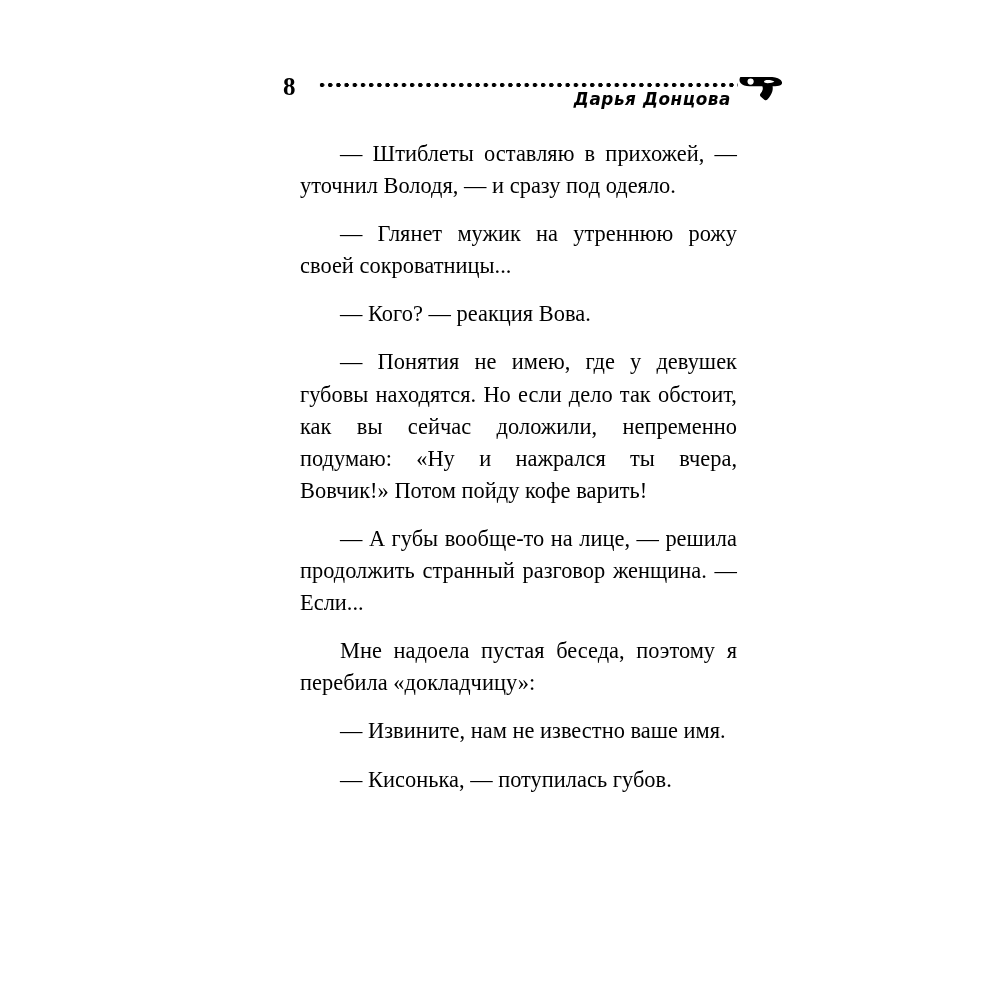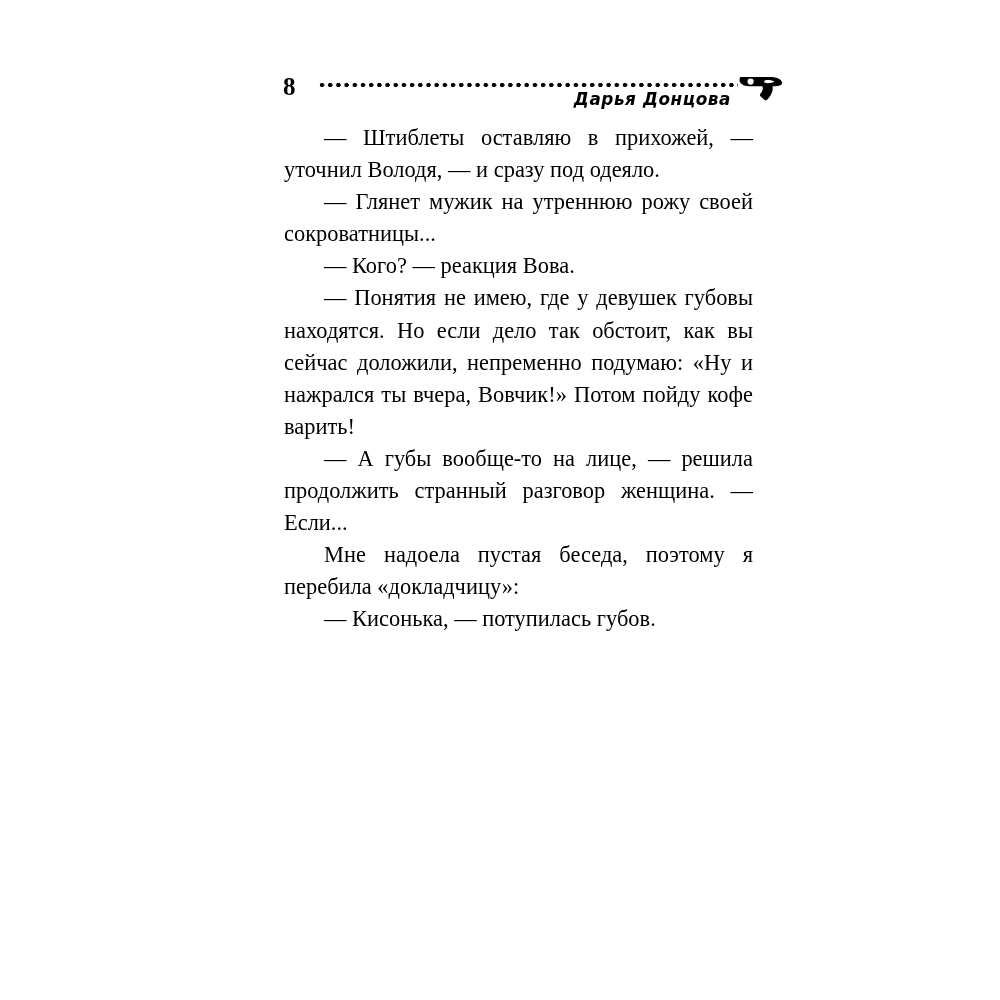--- a/index.html
+++ b/index.html
@@ -83,21 +83,21 @@
 
   
   .body-text {
     position: absolute;
     left: 284px;
     top: 122px;
     width: 469px;
   }
 
   .para {
-    margin: 0;
+    margin: 16px;
     text-align: justify;
     text-align-last: left;
     text-indent: 40px;
     font-size: 22.4px;
     line-height: 32.1px;
     letter-spacing: 0.02px;
     word-spacing: 0px;
     hyphens: manual;
   }
 
@@ -125,16 +125,17 @@
     </svg>
   </span>
 
   <div class="body-text">
     <p class="para dash">— Штиблеты оставляю в прихожей, — уточнил Володя, — и сразу под одеяло.</p>
     <p class="para dash">— Глянет мужик на утреннюю рожу своей сокроватницы...</p>
     <p class="para dash">— Кого? — реакция Вова.</p>
     <p class="para dash">— Понятия не имею, где у девушек губовы находятся. Но если дело так обстоит, как вы сейчас доложили, непременно подумаю: «Ну и нажрался ты вчера, Вовчик!» Потом пойду кофе варить!</p>
     <p class="para dash">— А губы вообще-то на лице, — решила продолжить странный разговор женщина. — Если...</p>
     <p class="para">Мне надоела пустая беседа, поэтому я перебила «докладчицу»:</p>
+    <p class="para dash">— Извините, нам не известно ваше имя.</p>
     <p class="para dash">— Кисонька, — потупилась губов.</p>
   </div>
 
 </div>
 
 </body></html>

